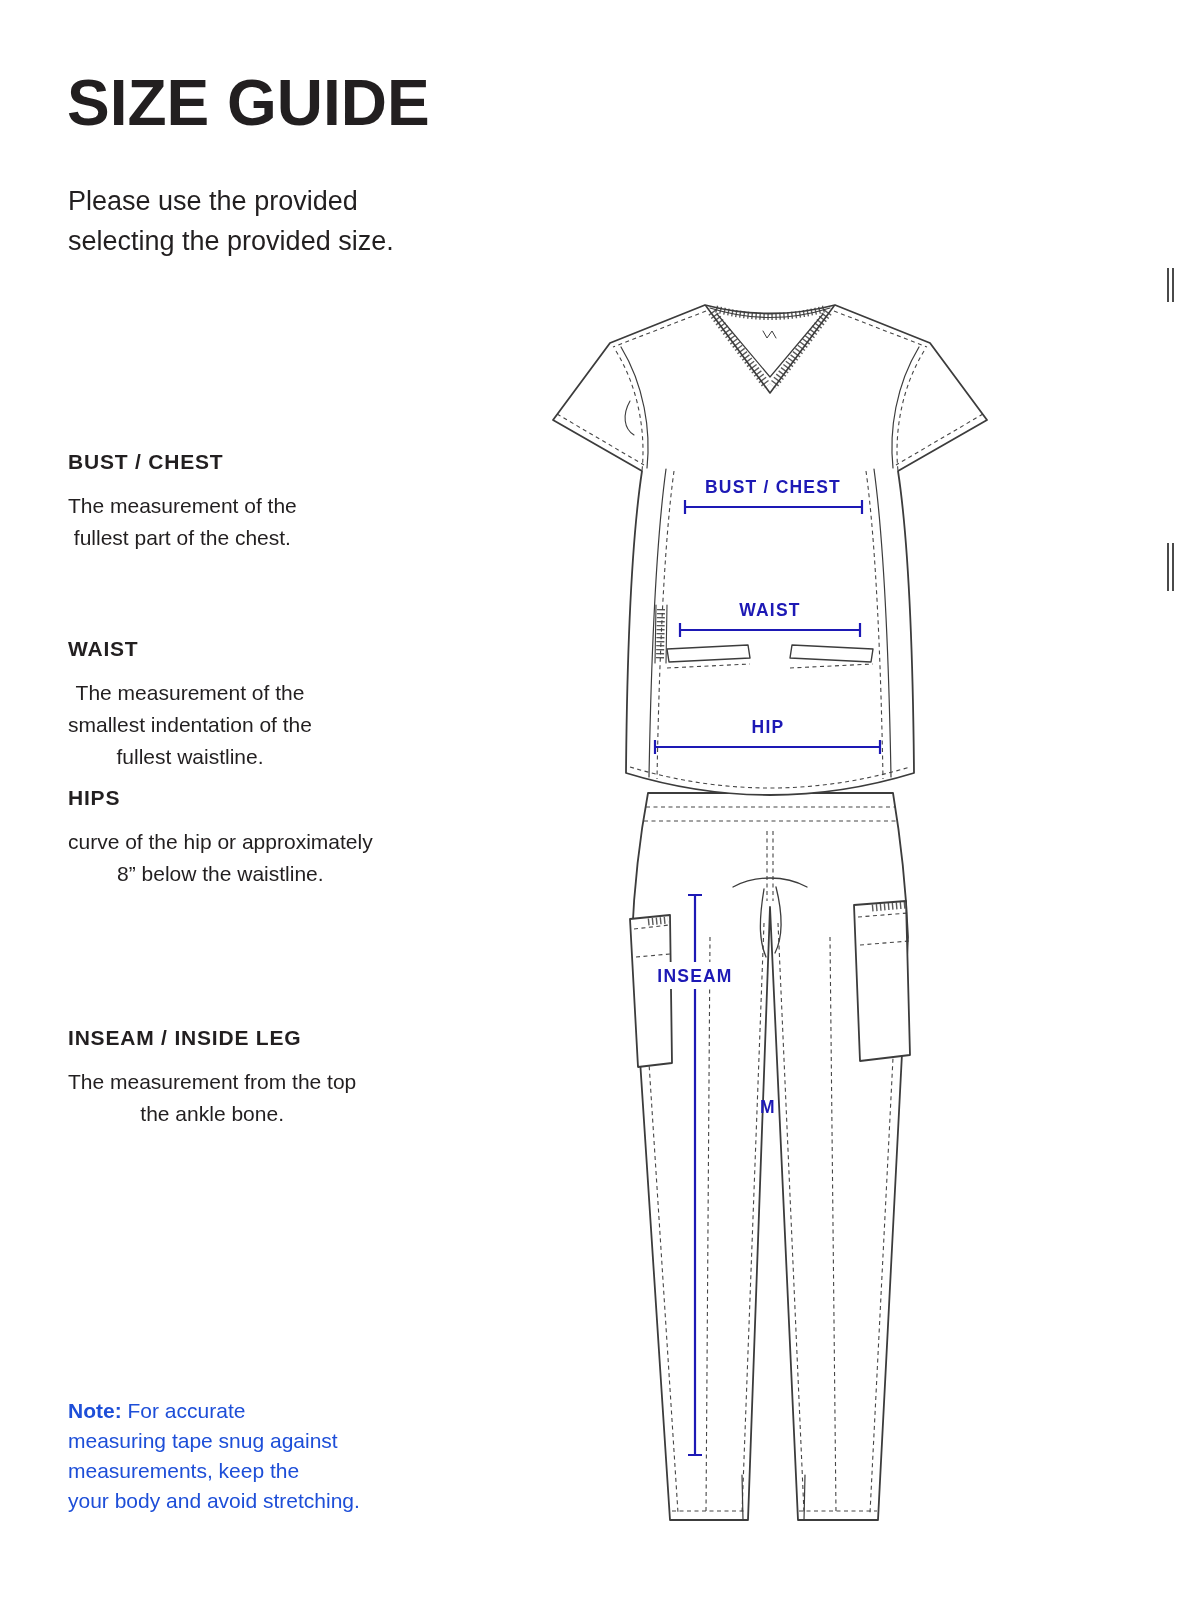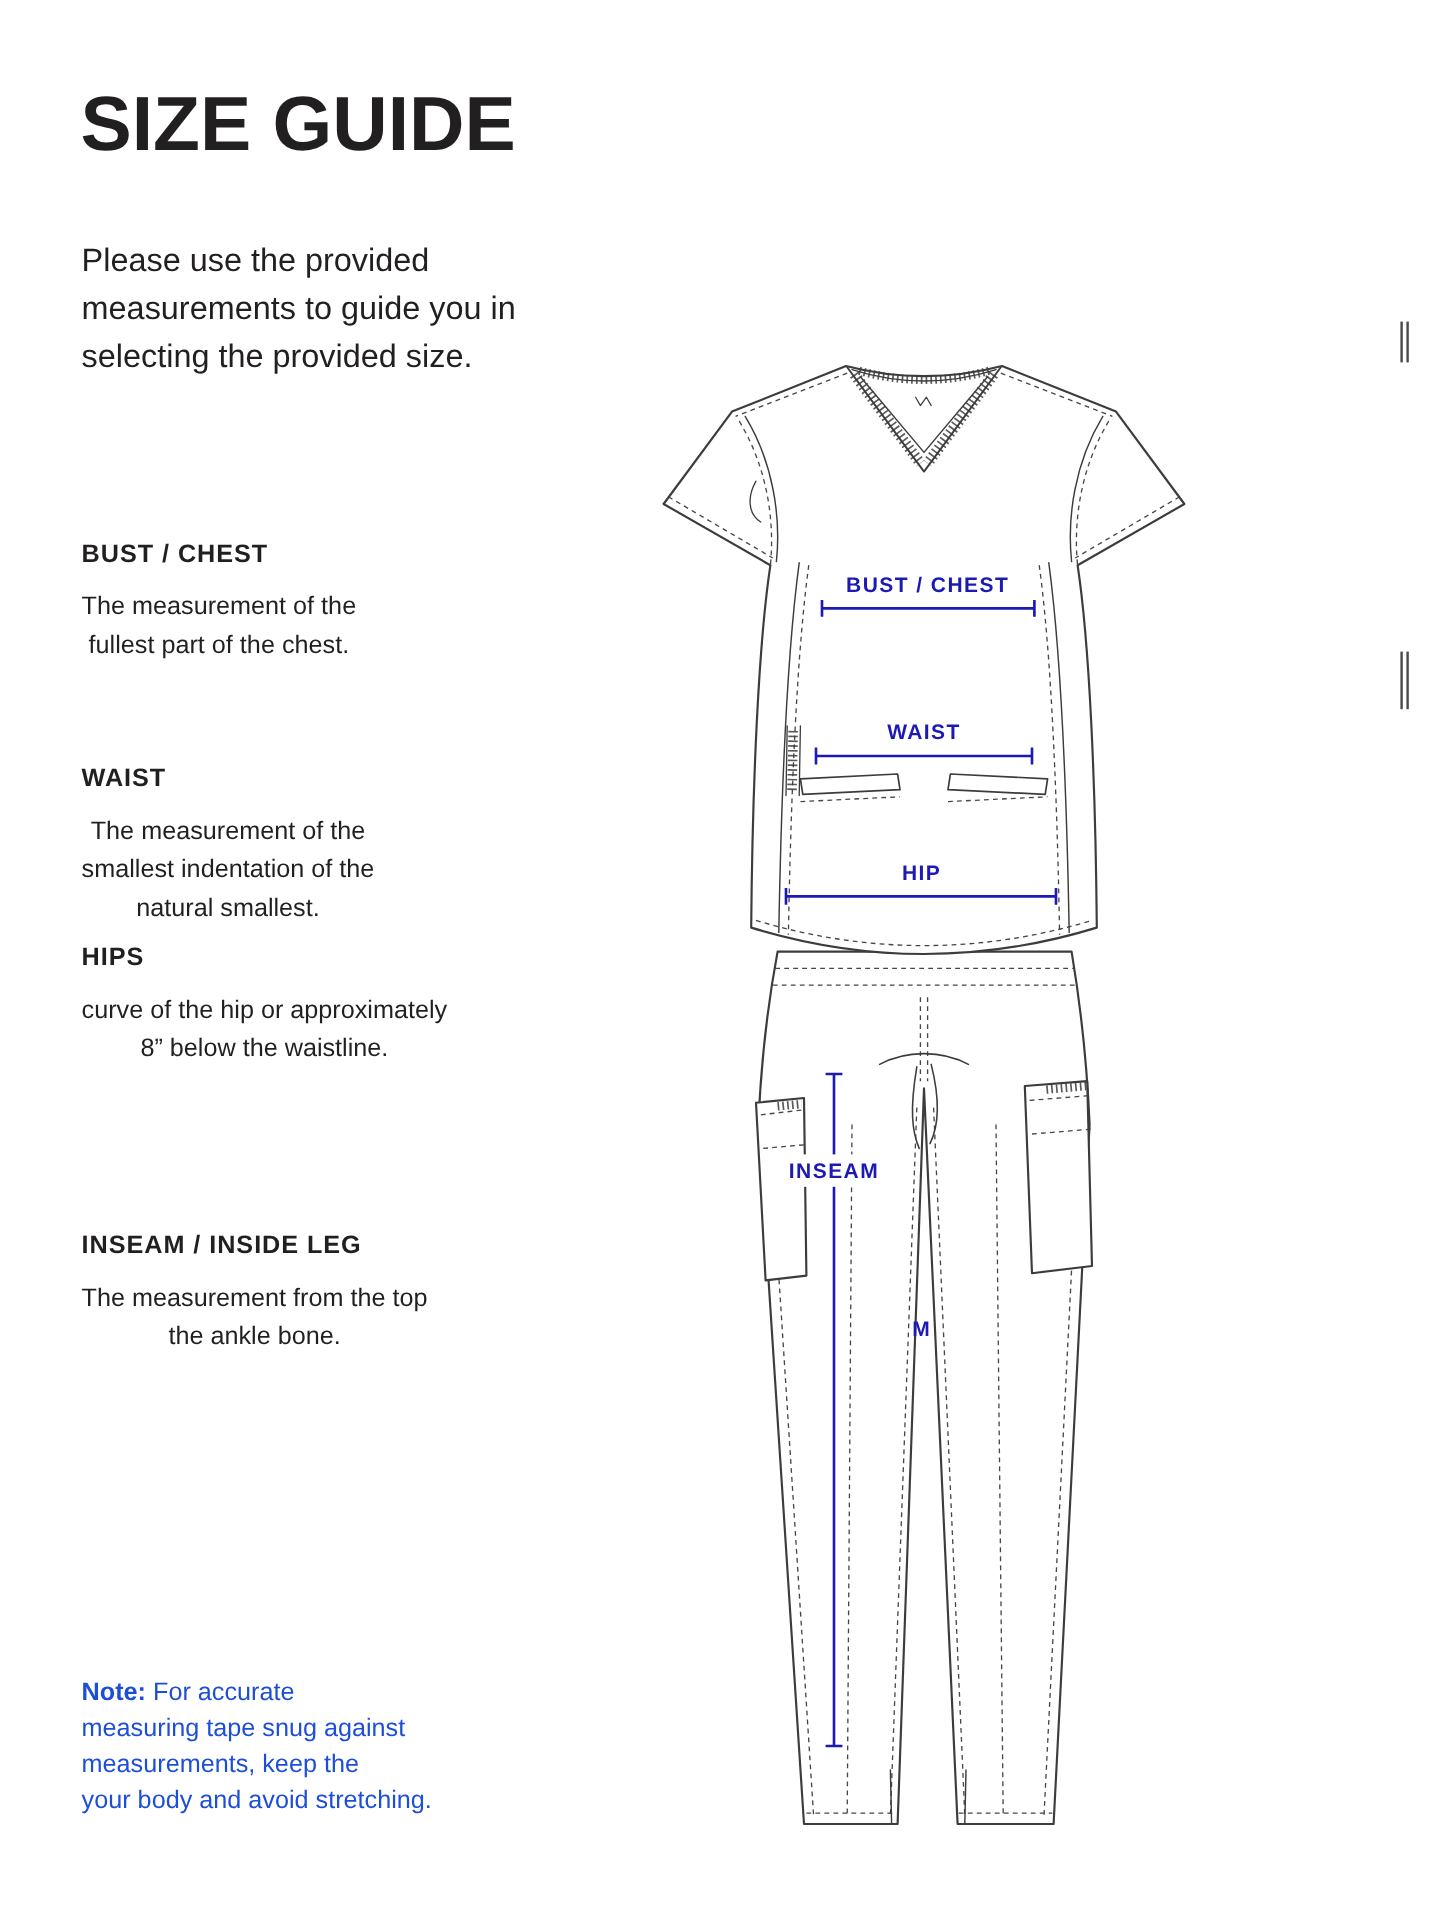--- a/index.html
+++ b/index.html
@@ -5,21 +5,21 @@
   :root { --blue:#1d19b5; --ink:#3c3c3c; }
   * { margin:0; padding:0; box-sizing:border-box; }
   html, body { background:#ffffff; }
   .page {
     position:relative; width:1200px; height:1560px; overflow:hidden;
     background:#ffffff; color:#221f20;
     font-family:"Liberation Sans", sans-serif;
     border-radius:17px;
   }
   .title { position:absolute; left:67px; top:66px; font-size:64px; font-weight:700; letter-spacing:0; color:#221f20; }
-  .intro { position:absolute; left:68px; top:181px; font-size:27px; line-height:40px; color:#221f20;margin-top:16px; }
+  .intro { position:absolute; left:68px; top:181px; font-size:27px; line-height:40px; color:#221f20; }
   .sec { position:absolute; left:68px; }
   .sec .heading { font-size:21px; font-weight:700; letter-spacing:0.8px; margin-bottom:16px; color:#221f20; }
   .sec .body { font-size:21px; line-height:32px; color:#221f20;text-align:center; }
   .note { position:absolute; left:68px; top:1376px; font-size:21px; line-height:30px; color:#1d4ed8;margin-top:20px; }
   .note strong { font-weight:700; }
   .diagram { position:absolute; left:520px; top:275px; width:660px; height:1300px; }
 
   
   .d-solid { fill:none; stroke:var(--ink); stroke-width:1.6; stroke-linejoin:round; stroke-linecap:round; }
   .d-fill  { fill:#ffffff; stroke:var(--ink); stroke-width:1.8; stroke-linejoin:round; }
@@ -32,38 +32,37 @@
 </style>
 </head>
 <body>
 
 <div class="page">
 
   <h1 class="title">SIZE GUIDE</h1>
 
   <div class="intro">
     <div>Please use the provided</div>
-    <div>measurements to guide you in</div>
     <div>selecting the provided size.</div>
   </div>
 
   <section class="sec" style="top:450px">
     <div class="heading">BUST / CHEST</div>
     <div class="body">
       <div>The measurement of the</div>
       <div>fullest part of the chest.</div>
     </div>
   </section>
 
   <section class="sec" style="top:637px">
     <div class="heading">WAIST</div>
     <div class="body">
       <div>The measurement of the</div>
       <div>smallest indentation of the</div>
-      <div>natural smallest.</div>
+      <div>fullest waistline.</div>
     </div>
   </section>
 
   <section class="sec" style="top:786px">
     <div class="heading">HIPS</div>
     <div class="body">
       <div>curve of the hip or approximately</div>
       <div>8” below the waistline.</div>
     </div>
   </section>

